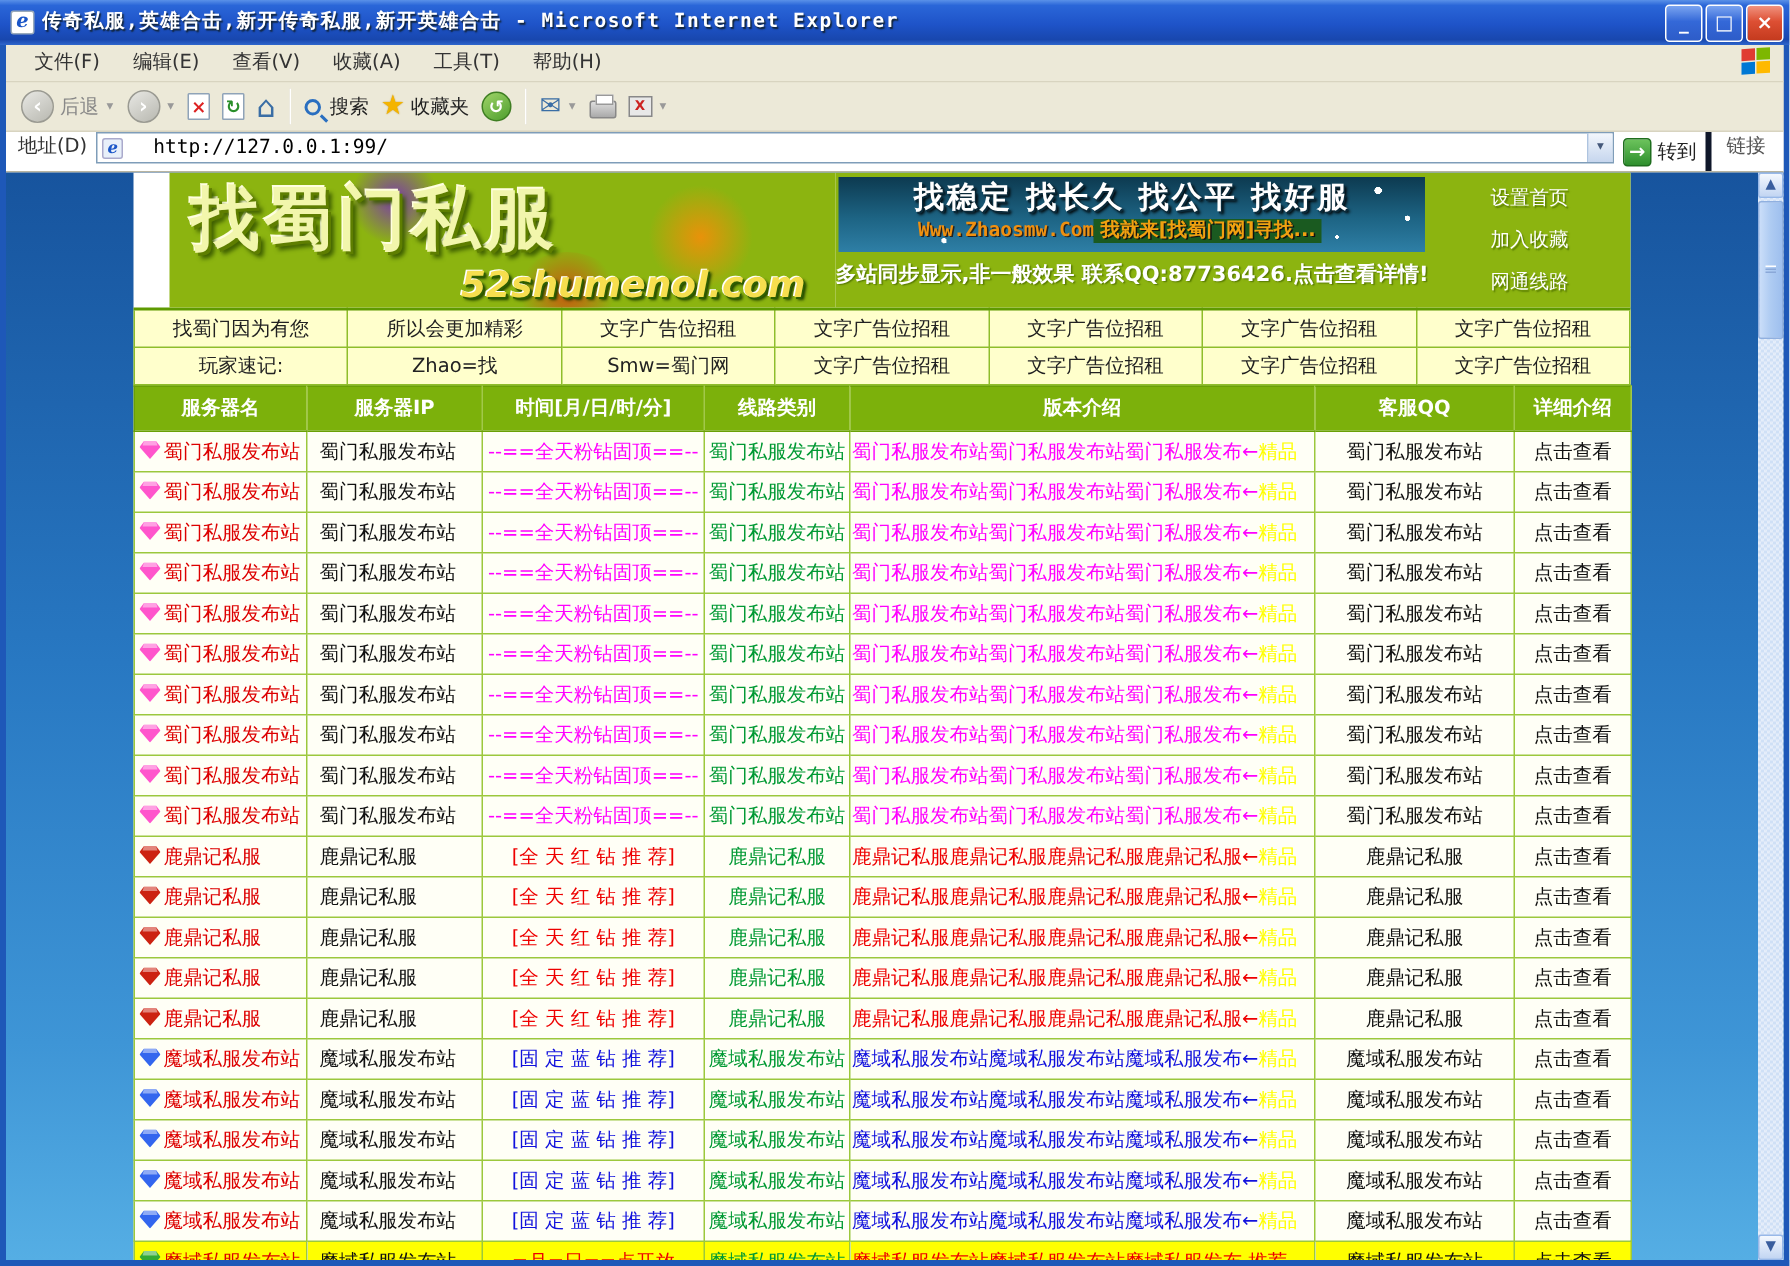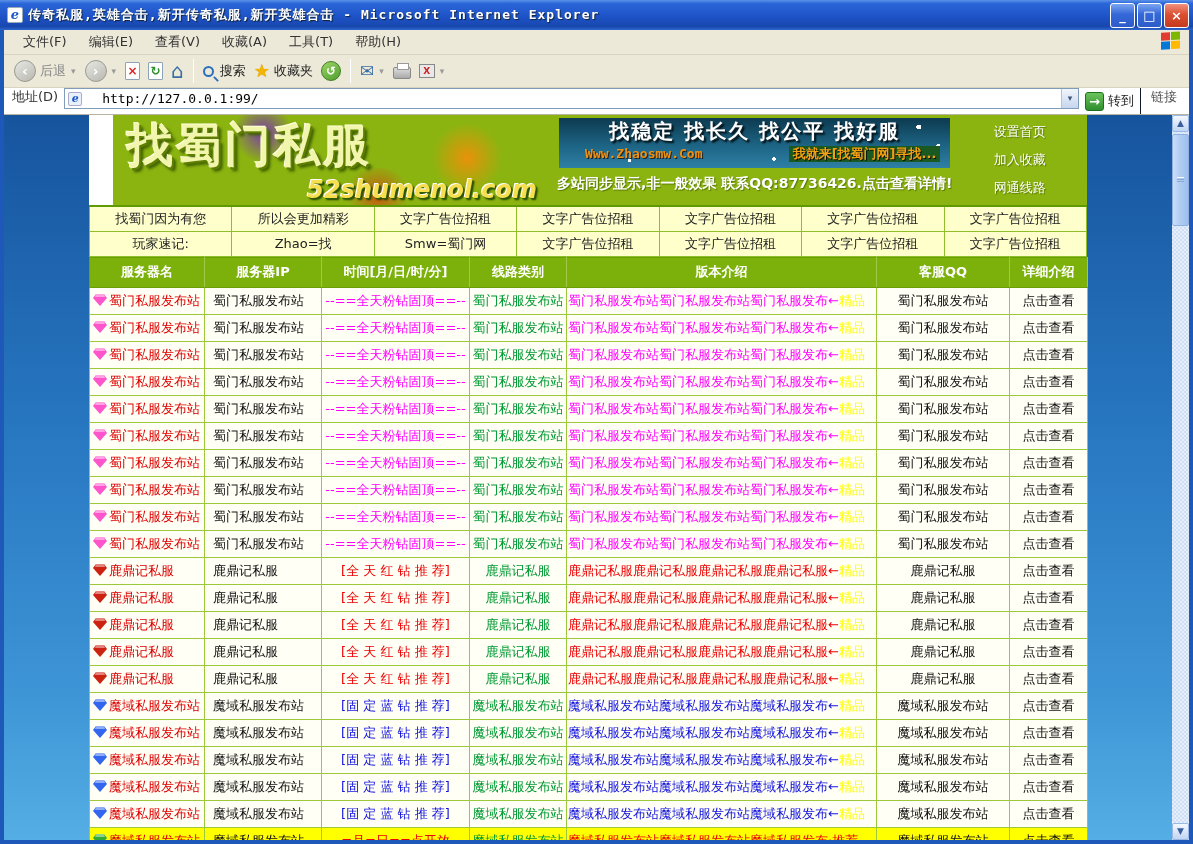--- a/index.html
+++ b/index.html
@@ -63,21 +63,21 @@
   .addr-label { font:13px "DejaVu Sans",sans-serif; color:#333; margin-right:6px; white-space:nowrap; }
   .addr-input { flex:1; height:21px; background:#fff; border:1px solid #7F9DB9; display:flex; align-items:center; padding-left:3px; }
   .addr-ie { width:14px; height:14px; border-radius:2px; background:#E8F0FA; border:1px solid #AAC;
     color:#1A56C8; font:italic bold 11px/12px "DejaVu Serif",serif; text-align:center; margin-right:4px; }
   .addr-url { font:13px "DejaVu Sans Mono",monospace; color:#000; flex:1;margin-left:16px; }
   .addr-drop { width:17px; height:19px; background:linear-gradient(180deg,#F2F6FC,#C6D6EE); border-left:1px solid #AEC4E0;
     color:#44587A; font-size:9px; line-height:19px; text-align:center; }
   .go-btn { display:flex; align-items:center; gap:4px; margin:0 6px; font:13px "DejaVu Sans",sans-serif; color:#222; }
   .go-ico { width:19px; height:19px; border-radius:3px; background:linear-gradient(180deg,#6CC35C,#2E8F2E);
     border:1px solid #1E6E1E; color:#fff; font:bold 13px/17px "DejaVu Sans",sans-serif; text-align:center; }
-  .links-label { font:13px "DejaVu Sans",sans-serif; color:#555; padding:0 8px 0 10px; border-left:1px solid #0f172a; }
+  .links-label { font:13px "DejaVu Sans",sans-serif; color:#555; padding:0 8px 0 10px; border-left:4px solid #0f172a; }
 
   
   .content { position:relative; flex:1; overflow:hidden;
     background:linear-gradient(180deg,#17549E 0%,#2878C2 45%,#3E95D6 80%,#55AEE4 100%); }
   .site-wrap { margin-right:17px; height:100%; overflow:hidden; }
   .site { width:998px; margin:0 auto; background:#fff; }
 
   
   .site-header { display:flex; height:90px;padding-left:24px; }
   .logo-box { width:455px; background:#8CB410; position:relative; overflow:hidden; }
@@ -95,21 +95,21 @@
   .banner-img { height:50px; margin:3px 2px 0 2px; position:relative; overflow:hidden;
     background:linear-gradient(180deg,#0D3A50 0%,#1D6484 55%,#2E7FA6 100%); }
   .banner-img .dots { position:absolute; inset:0;
     background:radial-gradient(circle 4px at 92% 18%,#fff 60%,#fff0 62%),
                radial-gradient(circle 3px at 97% 55%,#fff 60%,#fff0 62%),
                radial-gradient(circle 3px at 55% 82%,#fff 60%,#fff0 62%),
                radial-gradient(circle 3px at 18% 85%,#fff 60%,#fff0 62%),
                radial-gradient(circle 2px at 85% 80%,#fff 60%,#fff0 62%); }
   .banner-line1 { text-align:center; font:bold 20px/26px "DejaVu Sans",sans-serif; color:#fff; letter-spacing:2px;
     text-shadow:1px 1px 0 #0A2A3A,2px 2px 2px #000; position:relative; }
-  .banner-line2row { display:flex; justify-content:space-between; padding:2px 10px 0 26px; position:relative; }
+  .banner-line2row { display:flex; justify-content:flex-start; padding:2px 10px 0 26px; position:relative;margin-left:27px; }
   .banner-line2 { font:bold 13px/16px "DejaVu Sans Mono",monospace; color:#F09010; text-shadow:1px 1px 0 #222; }
   .banner-line3 { font:bold 13px/16px "DejaVu Sans",sans-serif; color:#F0A010; background:#1A5A20;
     padding:0 4px; text-shadow:1px 1px 0 #111; }
   .banner-sub { height:31px; text-align:center; font:bold 14px/30px "DejaVu Sans",sans-serif; color:#fff;
     text-shadow:1px 1px 1px #567800; }
   .quick-box { width:138px; background:#8CB410; display:flex; flex-direction:column; align-items:center;
     justify-content:center; gap:10px; }
   .quick-link { color:#fff; font:13px "DejaVu Sans",sans-serif; text-shadow:1px 1px 1px #567800; }
 
   

